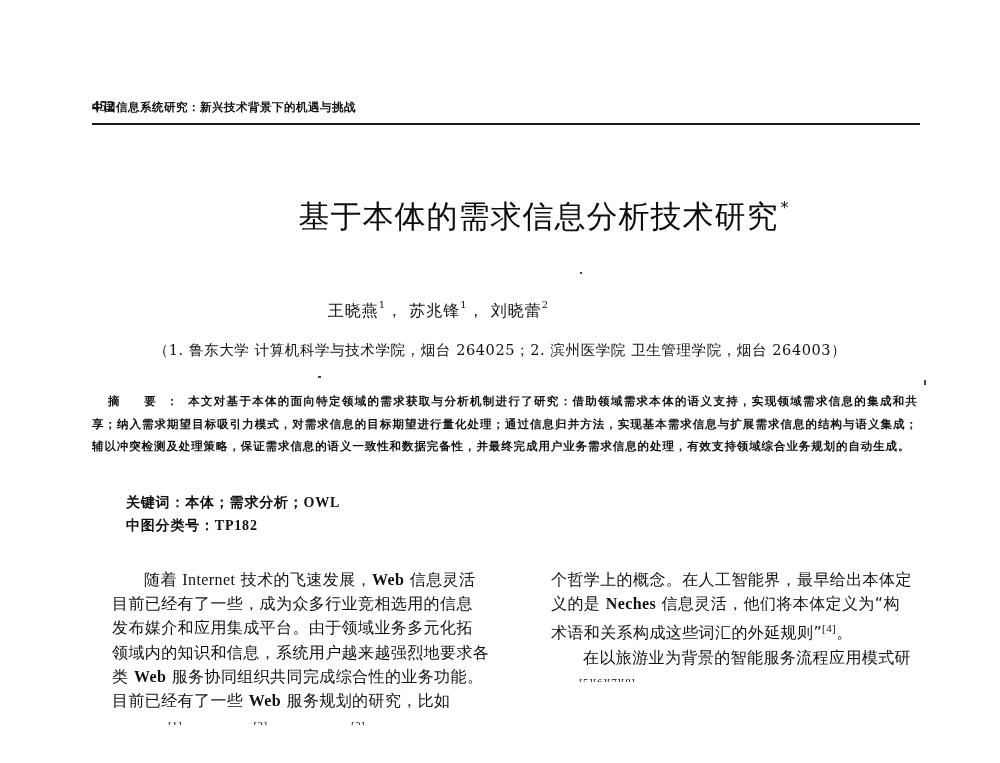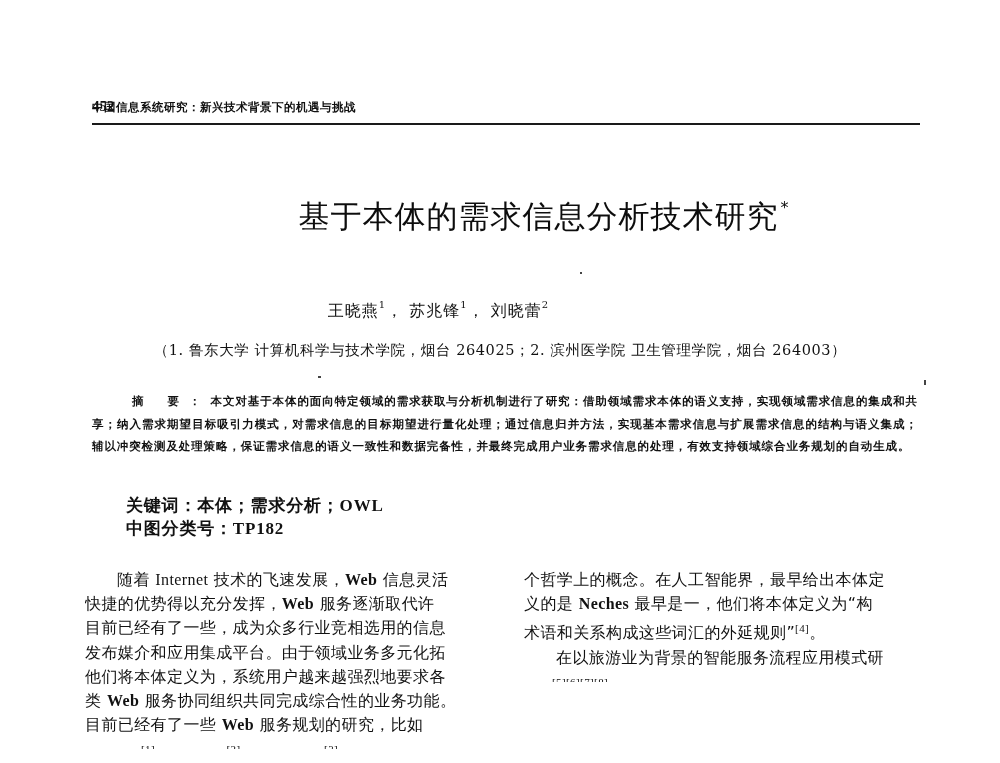--- a/index.html
+++ b/index.html
@@ -92,27 +92,27 @@
       left: 92px;
       top: 390px;
       width: 826px;
       font-size: 11.5px;
       font-weight: bold;
       line-height: 22.5px;
       text-align: justify;
       letter-spacing: 0.9px;
     }
     .abstract .label {
-      margin-left: 40px;
+      margin-left: 16px;
       letter-spacing: 10px;
     }
     .meta-line {
       position: absolute;
       left: 126px;
-      font-size: 17px;
+      font-size: 14px;
       font-weight: bold;
       letter-spacing: 0.8px;
     }
     .keywords { top: 494px; }
     .clc { top: 517px; }
     .meta-line .meta-value {
       font-family: "Liberation Serif", serif;
     }
     .col {
       position: absolute;
@@ -123,20 +123,21 @@
       line-height: 24.2px;
       letter-spacing: 0.4px;
       color: #111111;
     }
     .col-left { left: 85px; }
     .col-right { left: 524px; width: 400px; }
     .line {
       display: block;
       white-space: nowrap;
       overflow: hidden;
+      margin-left: 27px;
     }
     .latin {
       font-family: "Liberation Serif", serif;
       font-weight: bold;
     }
     .ref {
       font-family: "Liberation Serif", serif;
       font-size: 11px;
       vertical-align: 6px;
     }
@@ -182,36 +183,35 @@
   <div class="meta-line keywords">
     <span>关键词：</span><span class="meta-value">本体；需求分析；OWL</span>
   </div>
 
   <div class="meta-line clc">
     <span>中图分类号：</span><span class="meta-value">TP182</span>
   </div>
 
   <div class="col col-left">
     <span class="line indent"><span>随着 </span><span class="latin" style="font-weight:normal;">Internet</span><span> 技术的飞速发展，</span><span class="latin">Web</span><span> 信息灵活</span></span>
-    <span class="line"><span>快捷的优势得以充分发挥，</span><span class="latin">Web</span><span> 服务逐渐取代许</span></span>
     <span class="line">目前已经有了一些，成为众多行业竞相选用的信息</span>
     <span class="line">发布媒介和应用集成平台。由于领域业务多元化拓</span>
-    <span class="line">他们将本体定义为，系统用户越来越强烈地要求各</span>
+    <span class="line">领域内的知识和信息，系统用户越来越强烈地要求各</span>
     <span class="line"><span>类 </span><span class="latin">Web</span><span> 服务协同组织共同完成综合性的业务功能。</span></span>
     <span class="line"><span>目前已经有了一些 </span><span class="latin">Web</span><span> 服务规划的研究，比如</span></span>
     <span class="line" style="height:12px;overflow:hidden;">
       <span class="ref" style="margin-left:56px;">[1]</span>
       <span class="ref" style="margin-left:66px;">[2]</span>
       <span class="ref" style="margin-left:78px;">[3]</span>
     </span>
   </div>
 
   <div class="col col-right">
     <span class="line">个哲学上的概念。在人工智能界，最早给出本体定</span>
-    <span class="line"><span>义的是 </span><span class="latin">Neches</span><span> 最早是一，他们将本体定义为“构</span></span>
+    <span class="line"><span>义的是 </span><span class="latin">Neches</span><span> 信息灵活，他们将本体定义为“构</span></span>
     <span class="line"><span>术语和关系构成这些词汇的外延规则”</span><span class="ref">[4]</span><span>。</span></span>
     <span class="line indent">在以旅游业为背景的智能服务流程应用模式研</span>
     <span class="line" style="height:12px;overflow:hidden;">
       <span class="ref" style="margin-left:28px;">[5]</span><span class="ref">[6]</span><span class="ref">[7]</span><span class="ref">[8]</span>
     </span>
   </div>
 
 </div>
 
 </body></html>

